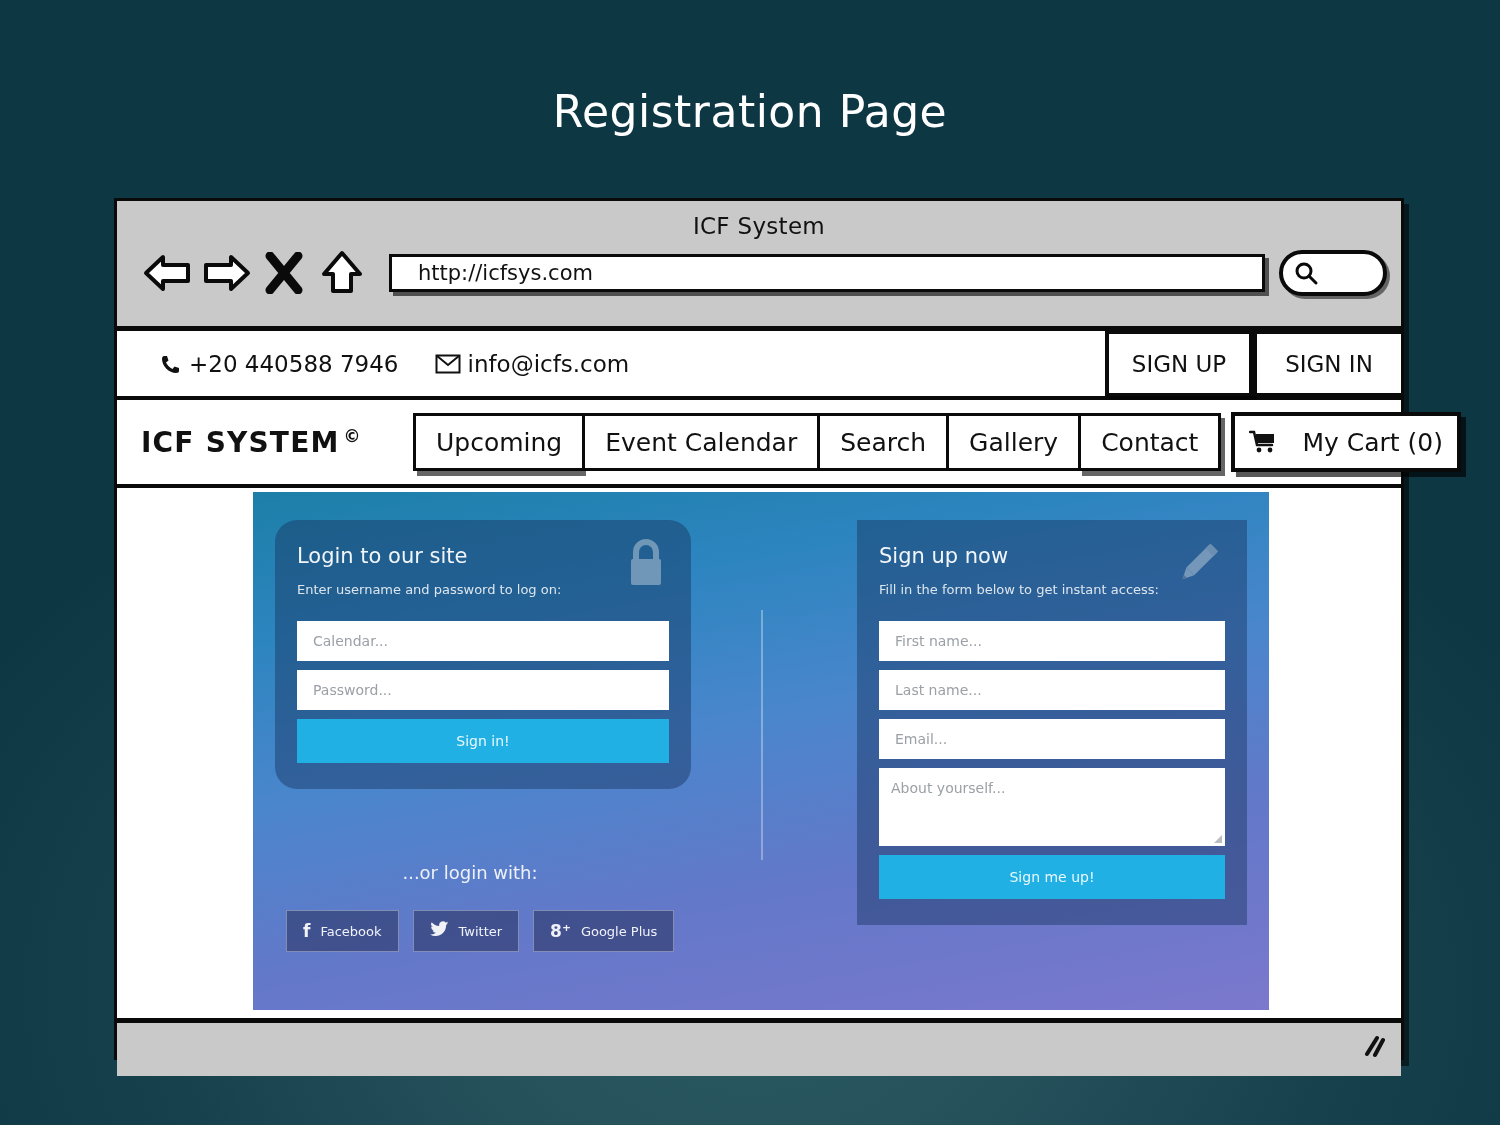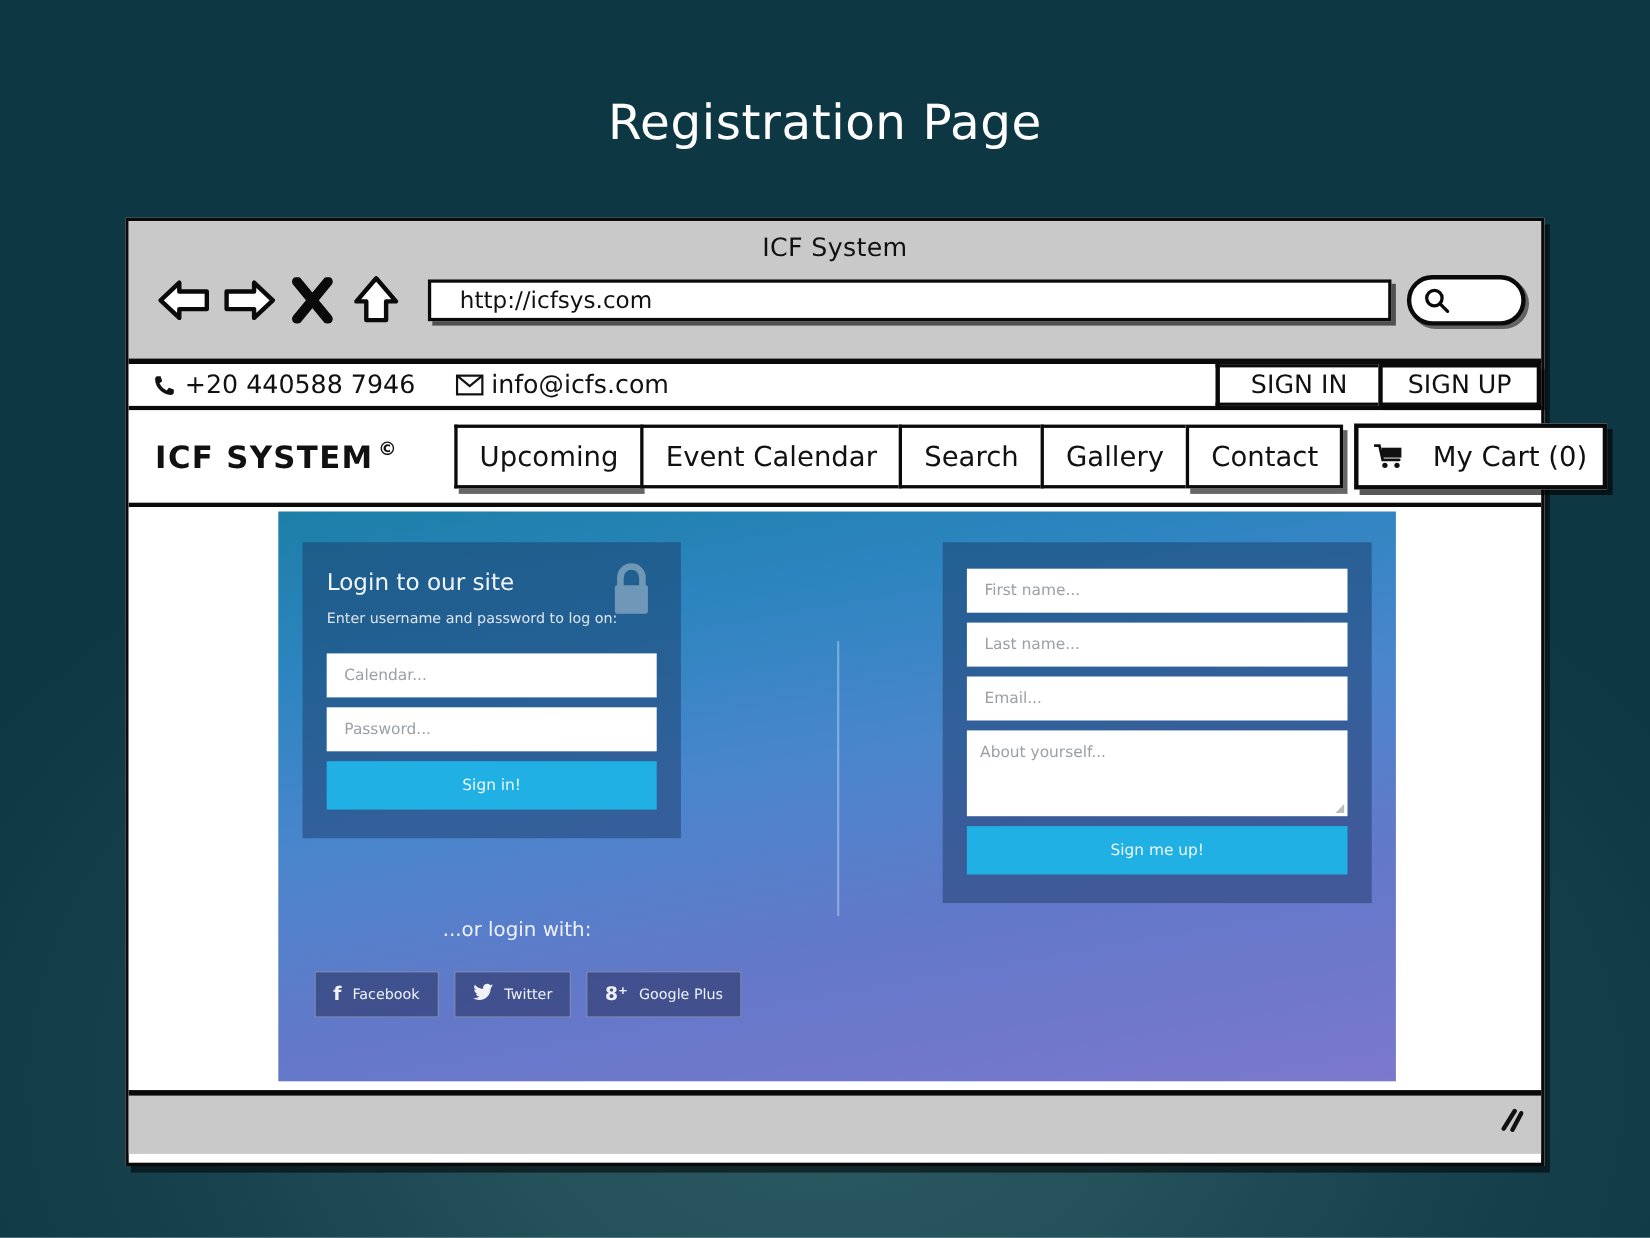--- a/index.html
+++ b/index.html
@@ -98,25 +98,26 @@
     background: #ffffff;
     display: flex;
     align-items: center;
     padding-left: 10px;
     box-shadow: 3px 3px 0 rgba(0,0,0,0.5);
   }
 
   
   .contact-bar {
     position: relative;
-    height: 42px;
+    height: 69px;
     background: #ffffff;
     border-bottom: 4px solid #0a0a0a;
     display: flex;
     align-items: stretch;
+    padding-left: 21px;
   }
   .contact-left {
     flex: 1 1 auto;
     display: flex;
     align-items: center;
     gap: 10px;
     padding-left: 22px;
     font-size: 23px;
     color: #111;
     font-family: "DejaVu Sans", sans-serif;
@@ -227,21 +228,21 @@
     width: 2px;
     height: 250px;
     background: rgba(255,255,255,0.33);
   }
 
   .panel {
     position: absolute;
     background: rgba(24, 52, 96, 0.46);
     padding: 24px 22px 26px 22px;
   }
-  .panel-login  { left: 22px;  top: 28px;  width: 344px; }
+  .panel-login  { left: 22px;  top: 28px;  width: 416px; border-radius: 22px; }
   .panel-signup { left: 604px; top: 28px;  width: 390px; }
 
   .panel-head { position: relative; margin-bottom: 24px; }
   .panel-title {
     font-size: 21px;
     color: #f2f6fa;
     font-weight: normal;
     margin-bottom: 14px;
     font-family: "DejaVu Sans", sans-serif;
   }
@@ -409,22 +410,22 @@
       <div class="contact-item email">
         <svg width="26" height="20" viewBox="0 0 26 20">
           <rect x="1.5" y="1.5" width="23" height="17" fill="#fff" stroke="#111" stroke-width="2"></rect>
           <path d="M1.5 1.5 L13 11 L24.5 1.5" fill="none" stroke="#111" stroke-width="2"></path>
         </svg>
         <span>info@icfs.com</span>
       </div>
 
     </div>
 
+    <div class="auth-btn last">SIGN UP</div>
     <div class="auth-btn">SIGN IN</div>
-    <div class="auth-btn last">SIGN UP</div>
   </div>
 
   <div class="navbar">
 
     <div class="brand">
       <span>ICF SYSTEM</span>
       <span class="brand-mark">©</span>
     </div>
 
     <div class="nav-items">
@@ -485,20 +486,34 @@
           </span>
           <span>Twitter</span>
         </div>
         <div class="social-btn">
           <span class="social-glyph">8⁺</span>
           <span>Google Plus</span>
         </div>
       </div>
 
       <div class="panel panel-signup">
+        <div class="panel-head">
+          <div class="panel-title">Sign up now</div>
+          <div class="panel-sub">Fill in the form below to get instant access:</div>
+          <div class="panel-icon">
+            <svg width="52" height="52" viewBox="0 0 52 52">
+              <g transform="rotate(45 26 26)">
+                <rect x="21" y="4" width="11" height="32" fill="#cfdbe4"></rect>
+                <rect x="21" y="2" width="11" height="7" fill="#b9c8d4"></rect>
+                <path d="M21 36 L26.5 47 L32 36 Z" fill="#cfdbe4"></path>
+                <path d="M24.5 43 L26.5 47 L28.5 43 Z" fill="#7f8d99"></path>
+              </g>
+            </svg>
+          </div>
+        </div>
 
         <div class="field">
           <span>First name...</span>
         </div>
         <div class="field">
           <span>Last name...</span>
         </div>
         <div class="field">
           <span>Email...</span>
         </div>

